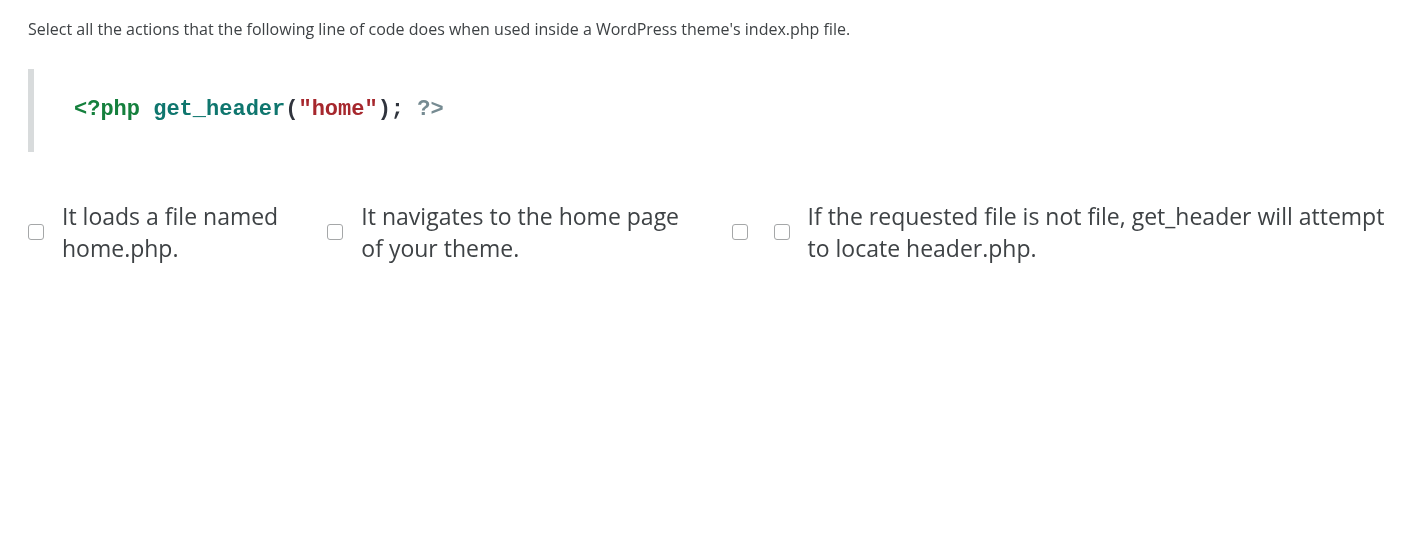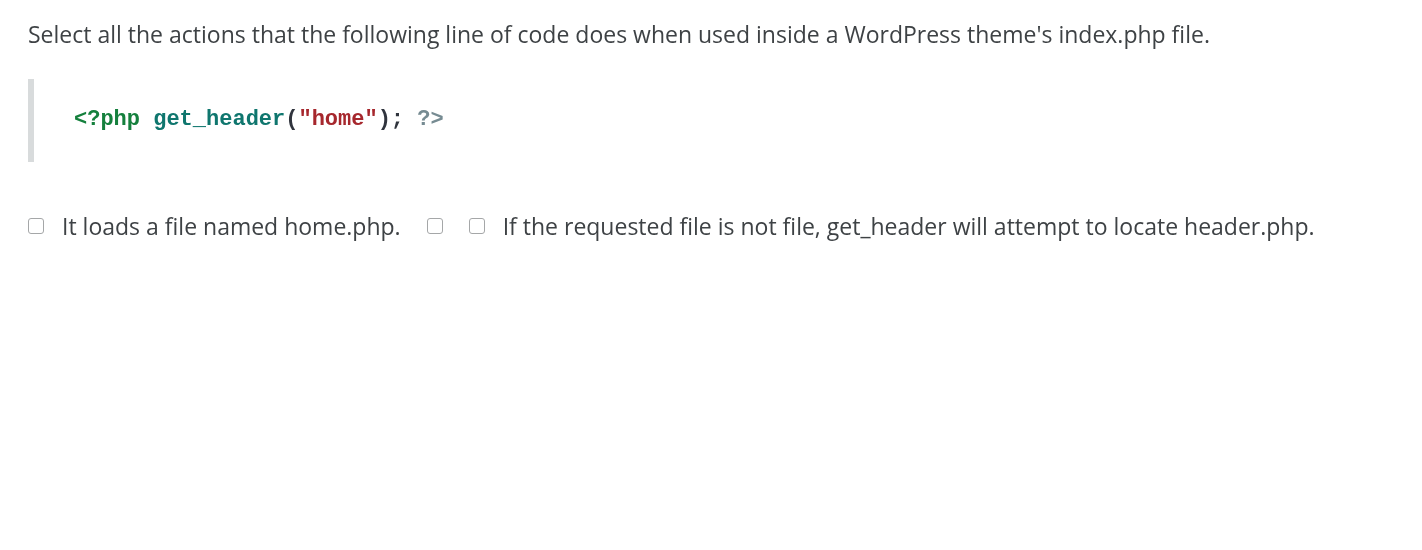--- a/index.html
+++ b/index.html
@@ -10,21 +10,21 @@
     body {
       font-family: "Open Sans", "Helvetica Neue", Helvetica, Arial, sans-serif;
       font-size: 22px;
       color: #3d4144;
       background: #ffffff;
       padding: 18px 28px;
       width: 1422px;
       line-height: 1.4;
     }
     .question-text {
-      font-size: 23px;
+      font-size: 16px;
       color: #3e4245;
       margin-bottom: 28px;
       line-height: 1.45;
     }
     .code-block {
       border-left: 6px solid #d8dbdc;
       padding: 26px 0 26px 40px;
       margin-bottom: 48px;
       font-family: Consolas, Menlo, Monaco, "Courier New", monospace;
       font-size: 22px;
@@ -72,18 +72,22 @@
   <span class="code-open">&lt;?php</span><span> </span><span class="code-func">get_header</span><span class="code-punct">(</span><span class="code-string">"home"</span><span class="code-punct">); </span><span class="code-close">?&gt;</span>
 </div>
 
 <div class="options">
   <label class="option-row">
     <input type="checkbox" style="">
     <span class="option-label">It loads a file named home.php.</span>
   </label>
   <label class="option-row">
     <input type="checkbox" style="">
+    <span class="option-label">It navigates to the home page of your theme.</span>
+  </label>
+  <label class="option-row">
+    <input type="checkbox" style="">
   </label>
   <label class="option-row">
     <input type="checkbox" style="">
     <span class="option-label">If the requested file is not file, get_header will attempt to locate header.php.</span>
   </label>
 </div>
 
 </body></html>

